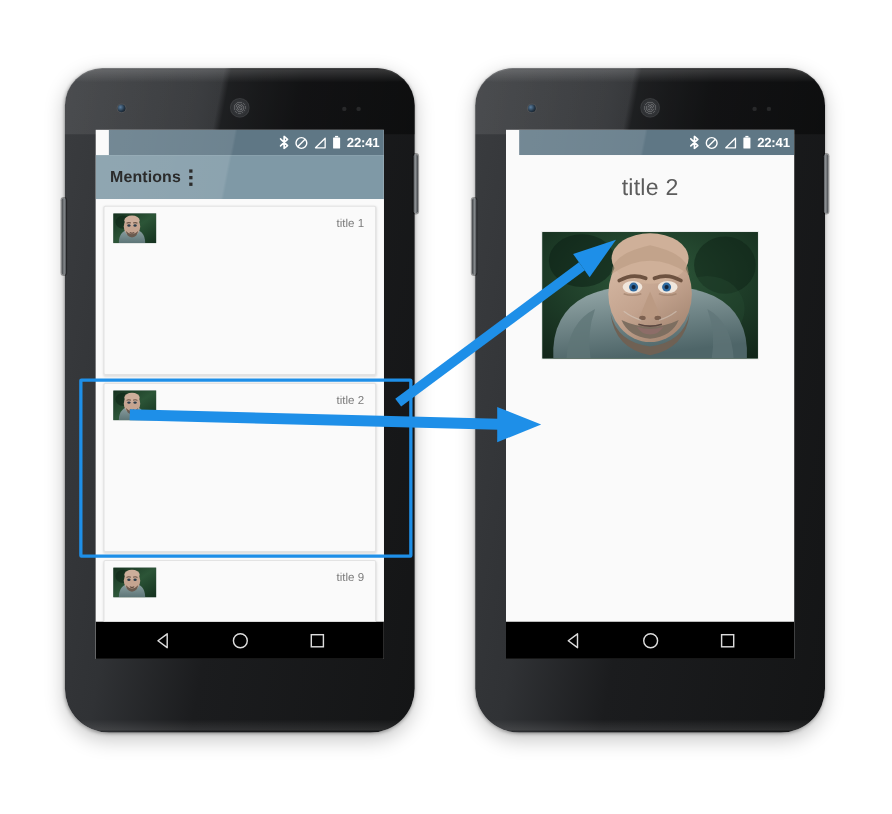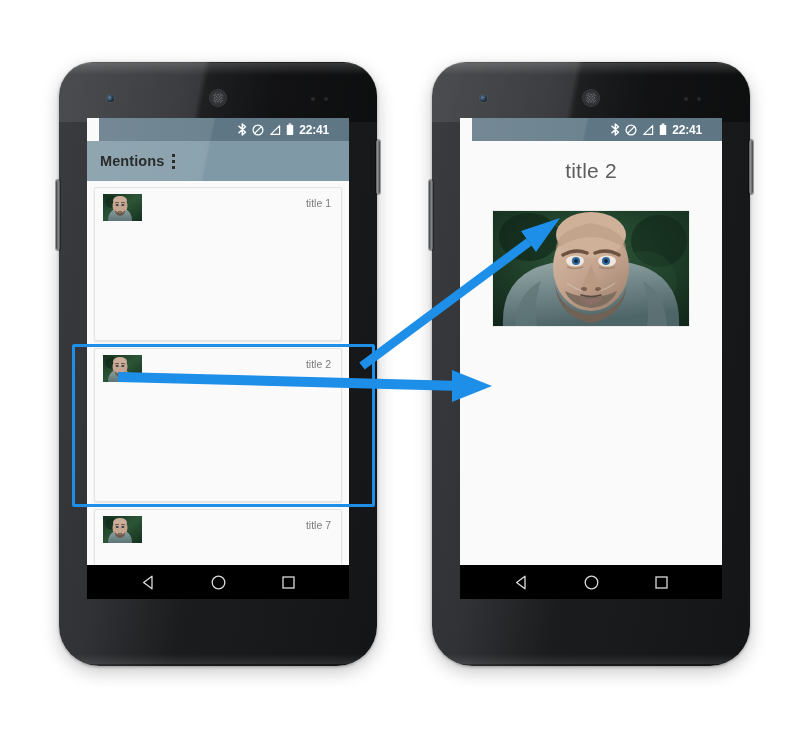--- a/index.html
+++ b/index.html
@@ -134,21 +134,21 @@
     display: flex;
     flex-direction: column;
   }
 
   .statusbar {
     height: 23px;
     background: #5f7785;
     display: flex;
     align-items: center;
     justify-content: flex-end;
-    padding-right: 20px;
+    padding-right: 4px;
     gap: 5px;
     flex: 0 0 auto;
     position: relative;
     margin-left: 12px;
   }
   .statusbar .sb-sheen {
     position: absolute; inset: 0;
     background: linear-gradient(101deg, rgba(255,255,255,0.13) 0%,
       rgba(255,255,255,0.09) 45%, rgba(255,255,255,0) 46%);
     pointer-events: none;
@@ -400,21 +400,21 @@
                 <ellipse cx="17" cy="12" rx="7.5" ry="8.5" fill="#c5a490"></ellipse>
                 <ellipse cx="17" cy="6.5" rx="7" ry="4.5" fill="#cdae9b"></ellipse>
                 <ellipse cx="14.2" cy="11" rx="1.5" ry="1.1" fill="#2b3c4a"></ellipse>
                 <ellipse cx="19.8" cy="11" rx="1.5" ry="1.1" fill="#2b3c4a"></ellipse>
                 <path d="M12 9 Q14 7.8 16 8.8" stroke="#6b5345" stroke-width="1" fill="none"></path>
                 <path d="M18 8.8 Q20 7.8 22 9" stroke="#6b5345" stroke-width="1" fill="none"></path>
                 <path d="M11.5 16 Q17 22 22.5 16 Q22 21 17 22 Q12 21 11.5 16 Z" fill="#6a5a4e"></path>
                 <path d="M15 17.5 Q17 18.6 19 17.5" stroke="#4b3a31" stroke-width="0.9" fill="none"></path>
               </svg>
             </div>
-            <span class="card-title">title 7</span>
+            <span class="card-title">title 9</span>
           </div>
 
         </div>
       </div>
 
       <div class="navbar">
         <svg width="19" height="19" viewBox="0 0 19 19">
           <path d="M13 3.2 L4.6 9.5 L13 15.8 Z" fill="none" stroke="#dcdcdc" stroke-width="1.3" stroke-linejoin="round"></path>
         </svg>
         <svg width="19" height="19" viewBox="0 0 19 19">

